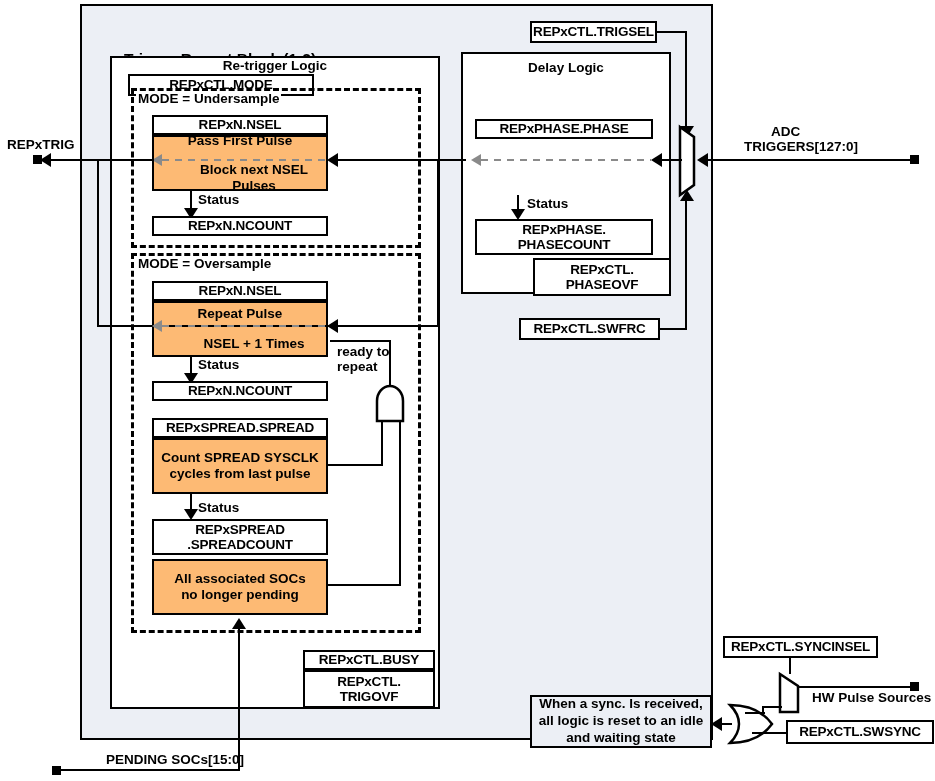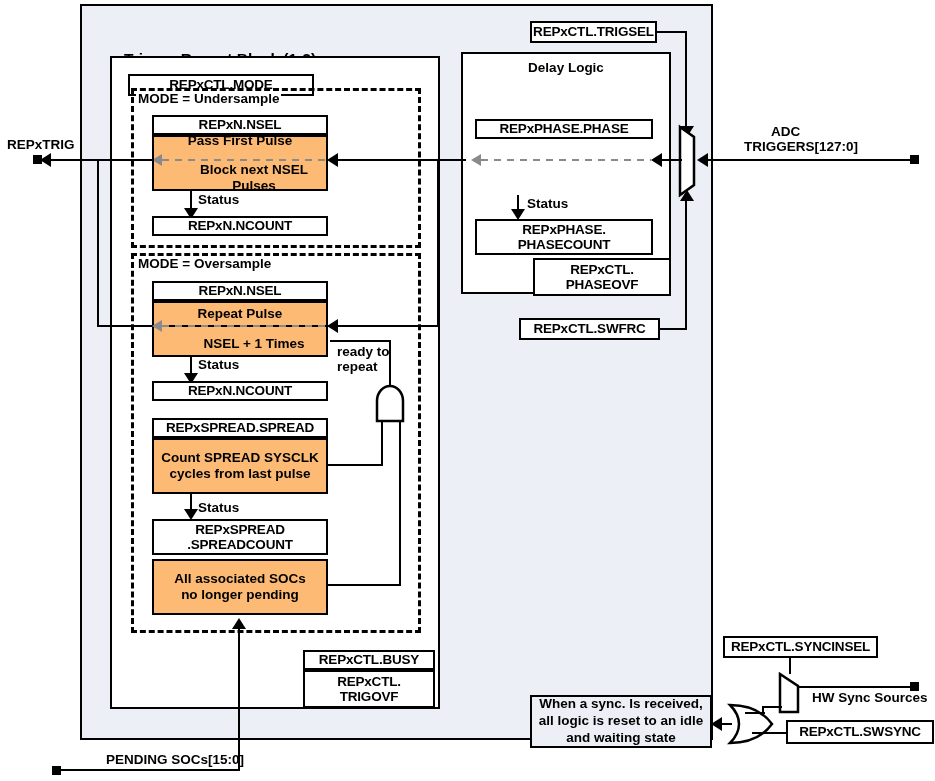--- a/index.html
+++ b/index.html
@@ -53,20 +53,21 @@
 </style>
 </head>
 <body>
 
 <div id="root">
 
   <div class="abs outer-block" style="left:80px;top:4px;width:633px;height:736px;"></div>
   <div class="abs title" style="left:124px;top:10px;">Trigger Repeat Block (1-2)</div>
 
   <div class="abs plainbox" style="left:110px;top:56px;width:330px;height:653px;"></div>
+  <div class="abs ttl-center" style="left:110px;top:58px;width:330px;">Re-trigger Logic</div>
 
   <div class="abs regbox" style="left:128px;top:74px;width:186px;height:22px;">REPxCTL.MODE</div>
 
   <div class="abs dashbox" style="left:131px;top:88px;width:290px;height:160px;"></div>
   <div class="abs txt" style="left:136px;top:91px;background:#fff;padding:0 2px;">MODE = Undersample</div>
 
   <div class="abs regbox" style="left:152px;top:115px;width:176px;height:20px;">REPxN.NSEL</div>
   <div class="abs greybox" style="left:152px;top:135px;width:176px;height:56px;">
     <div class="gb-inner">
       <div class="gb-top">Pass First Pulse</div>
@@ -231,21 +232,21 @@
   <div class="abs arw arw-l" style="left:711px;top:717px;"></div>
 
   <svg class="gate" style="left:778px;top:672px;width:22px;height:42px;">
     <path d="M2,2 L20,14 L20,40 L2,40 Z" fill="#fff" stroke="#000" stroke-width="2.5"></path>
   </svg>
   <div class="abs regbox" style="left:723px;top:636px;width:155px;height:22px;">REPxCTL.SYNCINSEL</div>
   <div class="abs v" style="left:789px;top:656px;height:18px;"></div>
 
   <div class="abs h" style="left:798px;top:686px;width:115px;"></div>
   <div class="abs sq" style="left:910px;top:682px;"></div>
-  <div class="abs txt" style="left:812px;top:690px;">HW Sync Sources</div>
+  <div class="abs txt" style="left:812px;top:690px;">HW Pulse Sources</div>
 
   <div class="abs h" style="left:762px;top:706px;width:20px;"></div>
   <div class="abs v" style="left:762px;top:706px;height:8px;"></div>
   <div class="abs h" style="left:745px;top:712px;width:20px;"></div>
 
   <div class="abs regbox" style="left:786px;top:720px;width:148px;height:24px;">REPxCTL.SWSYNC</div>
   <div class="abs h" style="left:752px;top:732px;width:36px;"></div>
 
 </div>
 

